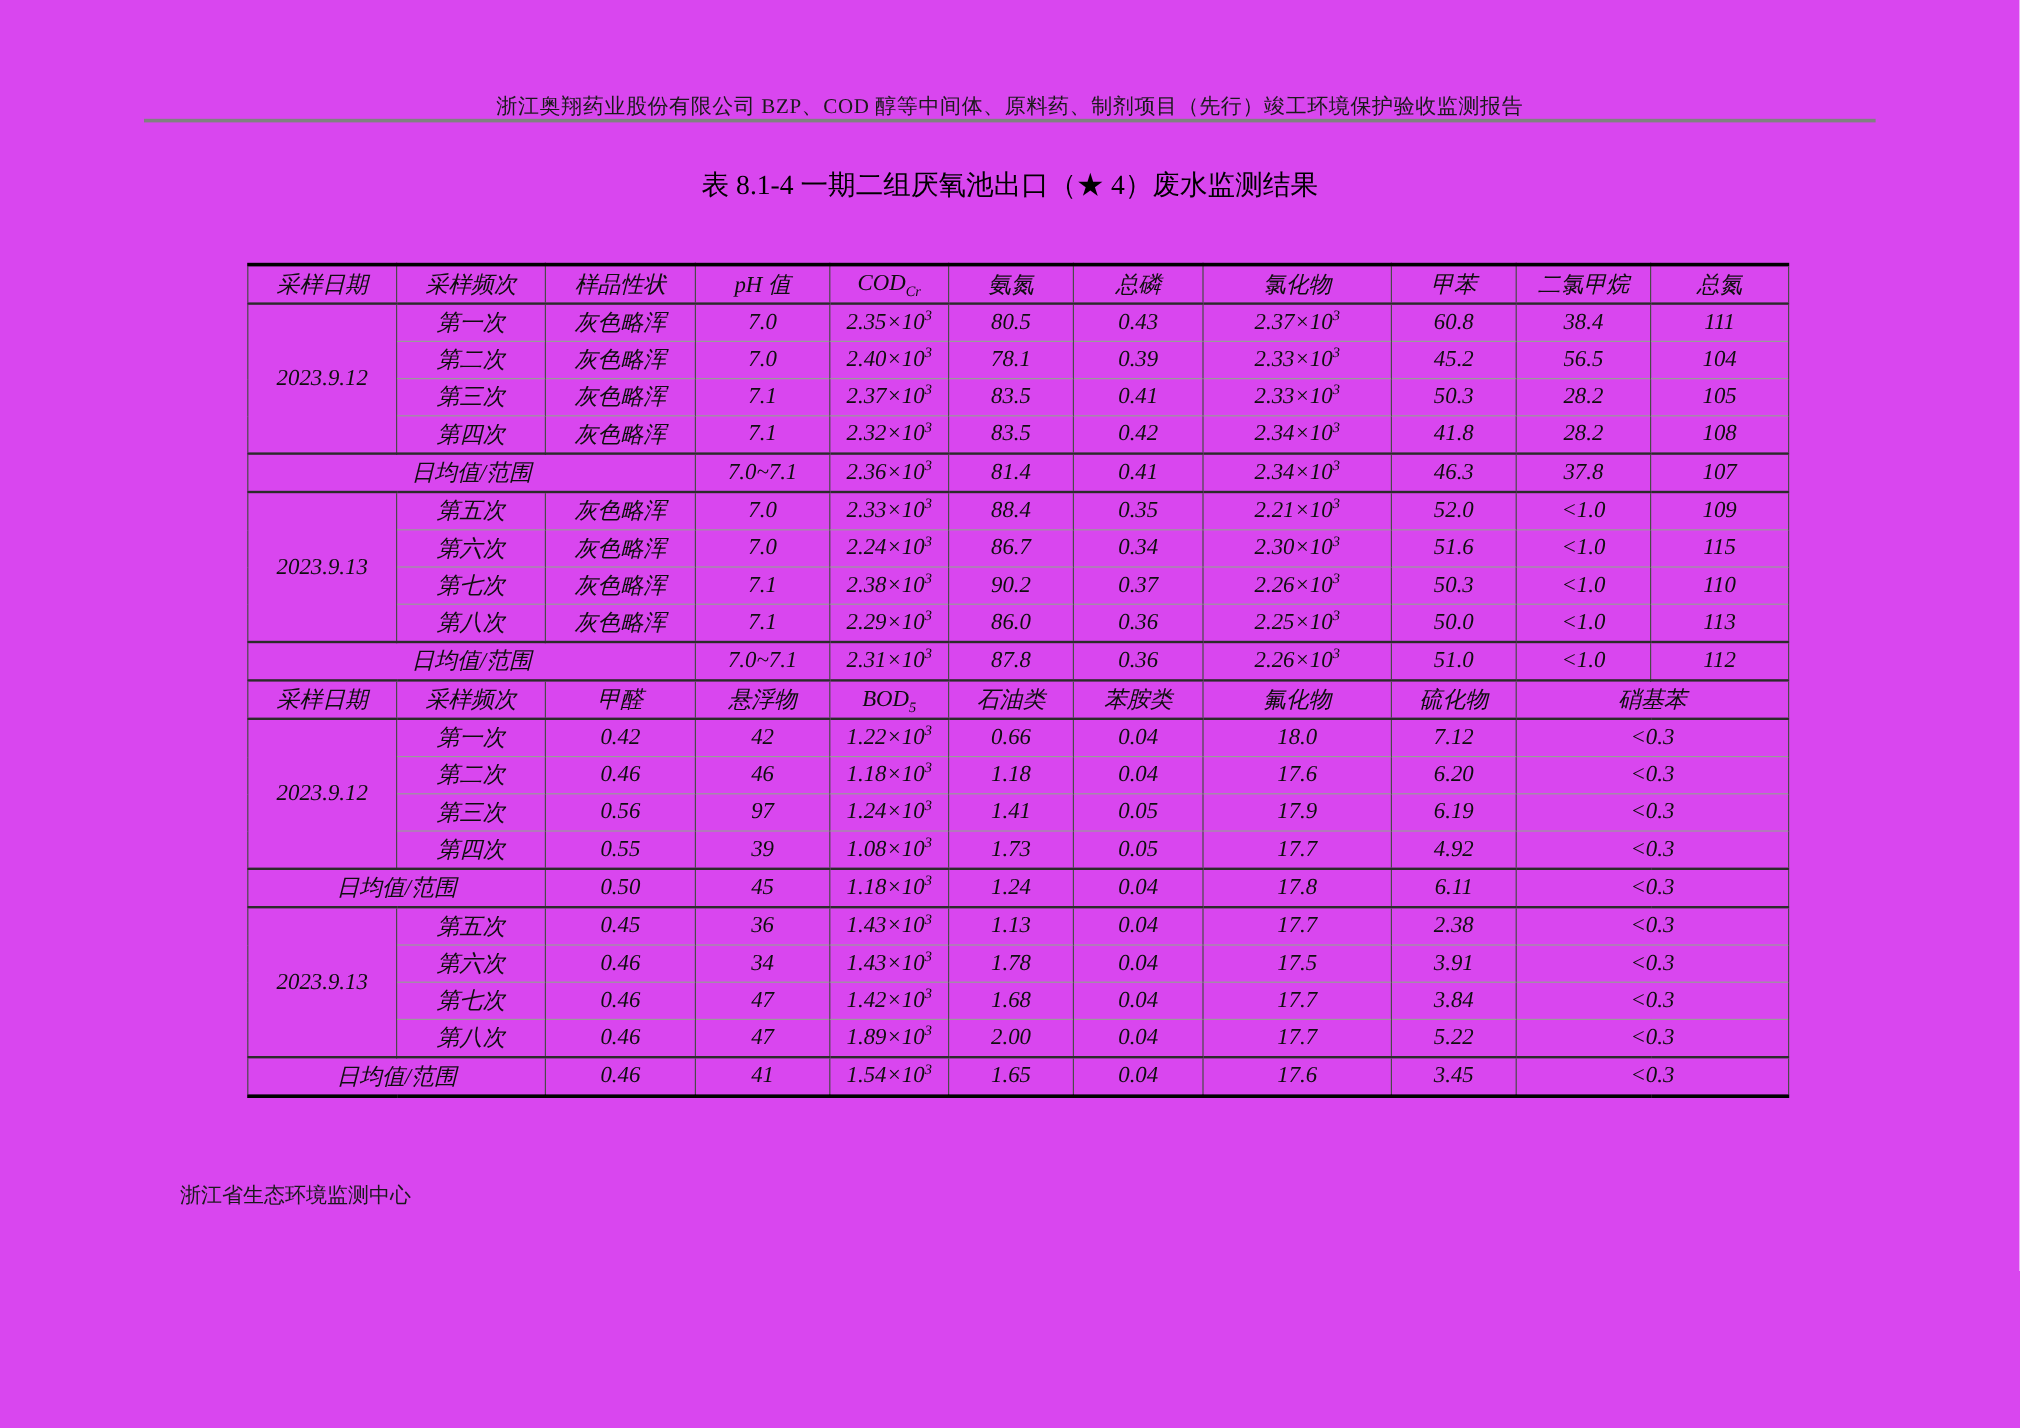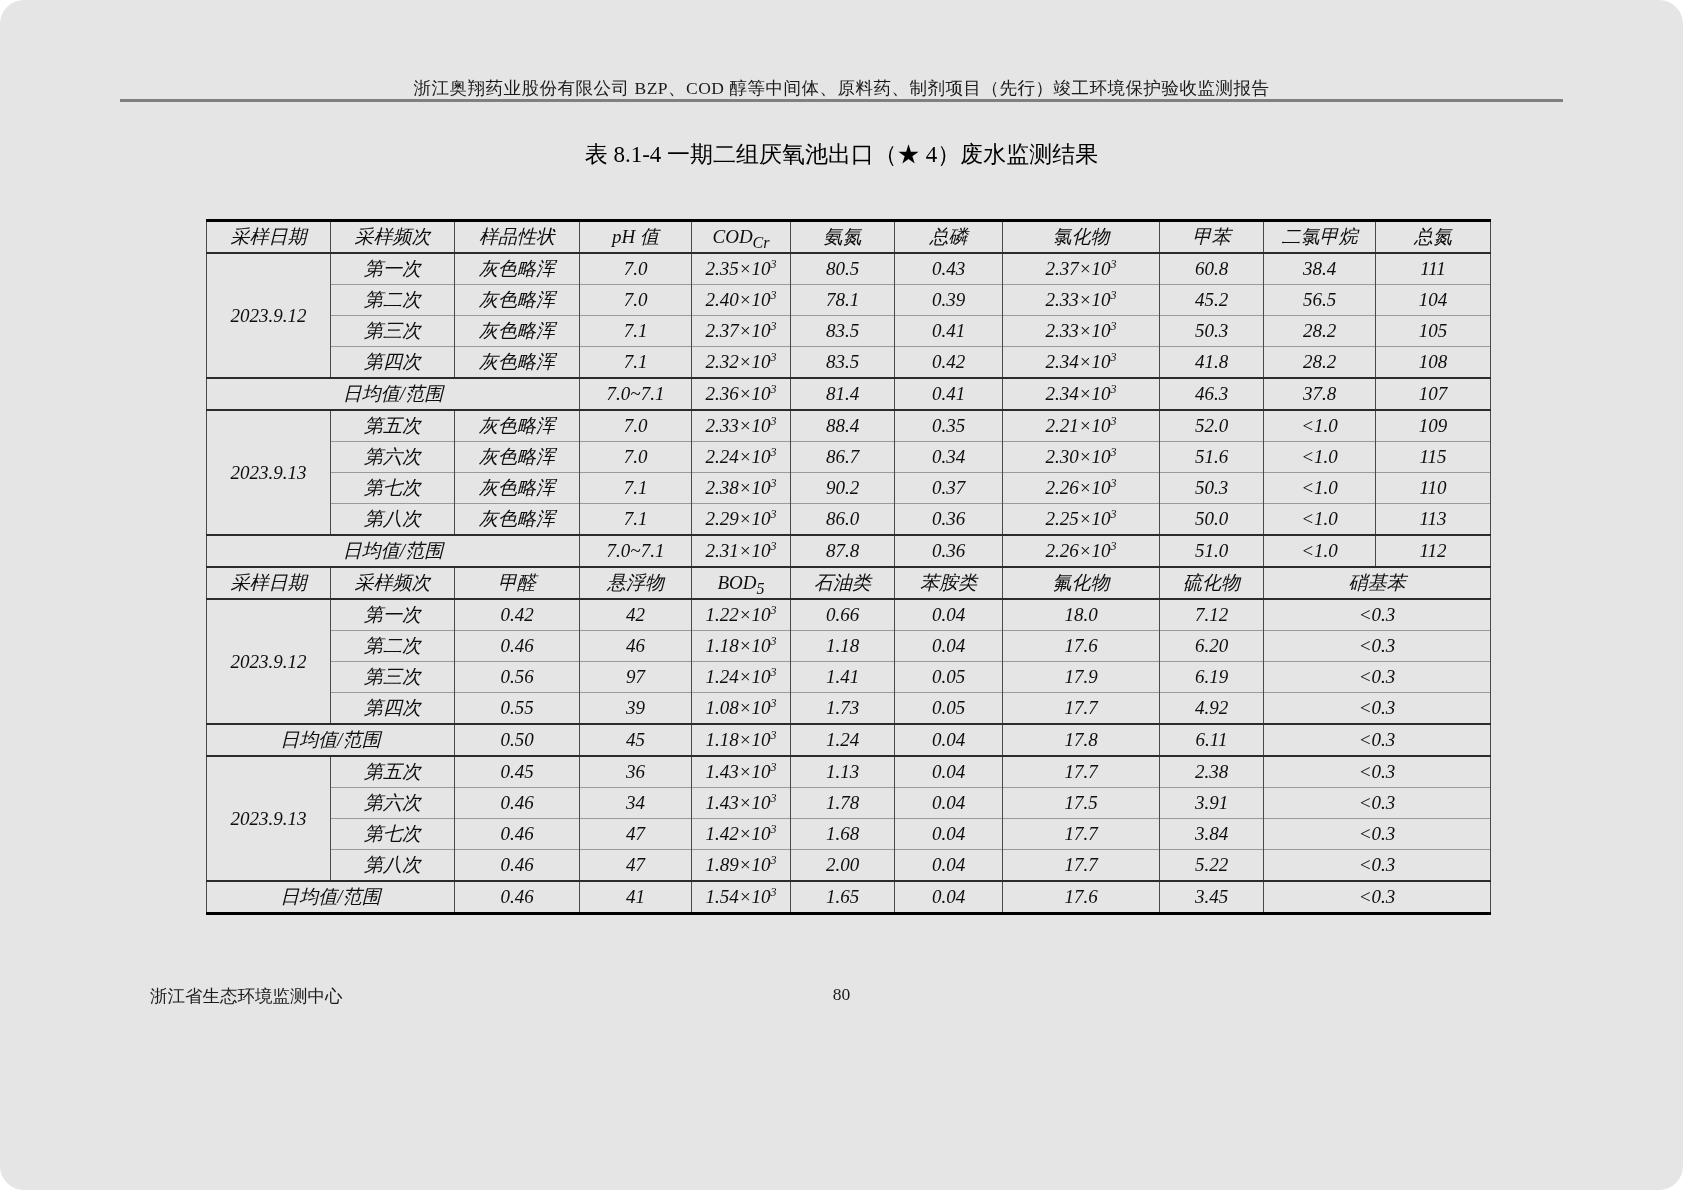--- a/index.html
+++ b/index.html
@@ -6,23 +6,22 @@
     margin: 0;
     padding: 0;
     background: #ffffff;
     font-family: "Liberation Serif", "DejaVu Serif", serif;
     color: #111111;
   }
   .page {
     position: relative;
     width: 1683px;
     height: 1190px;
-    background: #e5e5e5;
+    background: #d946ef;
     overflow: hidden;
-    border-radius: 24px;
   }
   .doc-header {
     position: absolute;
     top: 76px;
     left: 0;
     width: 100%;
     text-align: center;
     font-size: 17.5px;
     letter-spacing: 0.5px;
     color: #1a1a1a;
@@ -88,21 +87,21 @@
   table.monitor tr.sep-top > th,
   table.monitor tr.sep-top > td {
     border-top: 2px solid #2b2b2b;
   }
   table.monitor sup {
     font-size: 12px;
     vertical-align: super;
     line-height: 0;
   }
   table.monitor sub {
-    font-size: 16px;
+    font-size: 12px;
     vertical-align: sub;
     line-height: 0;
     margin-top: 10px;
   }
   .footer-left {
     position: absolute;
     top: 984px;
     left: 150px;
     font-size: 17.5px;
     color: #1a1a1a;
@@ -402,15 +401,14 @@
             <td>17.6</td>
             <td>3.45</td>
             <td colspan="2">&lt;0.3</td>
           </tr>
         </tbody>
     </table>
   </div>
 
   <div class="footer-left">浙江省生态环境监测中心</div>
 
-  <div class="footer-page">80</div>
 
 </div>
 
 </body></html>

